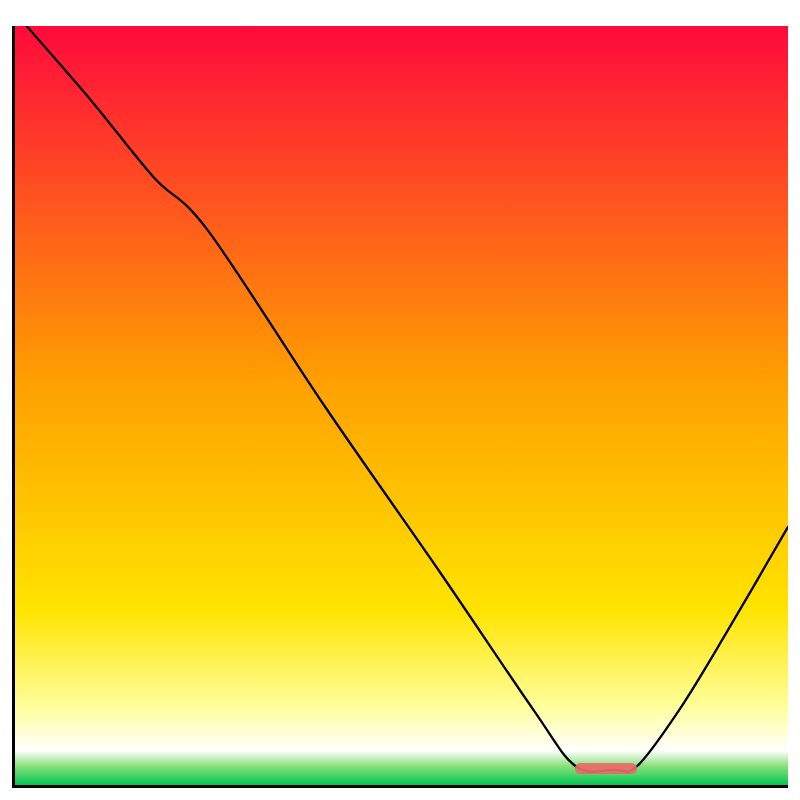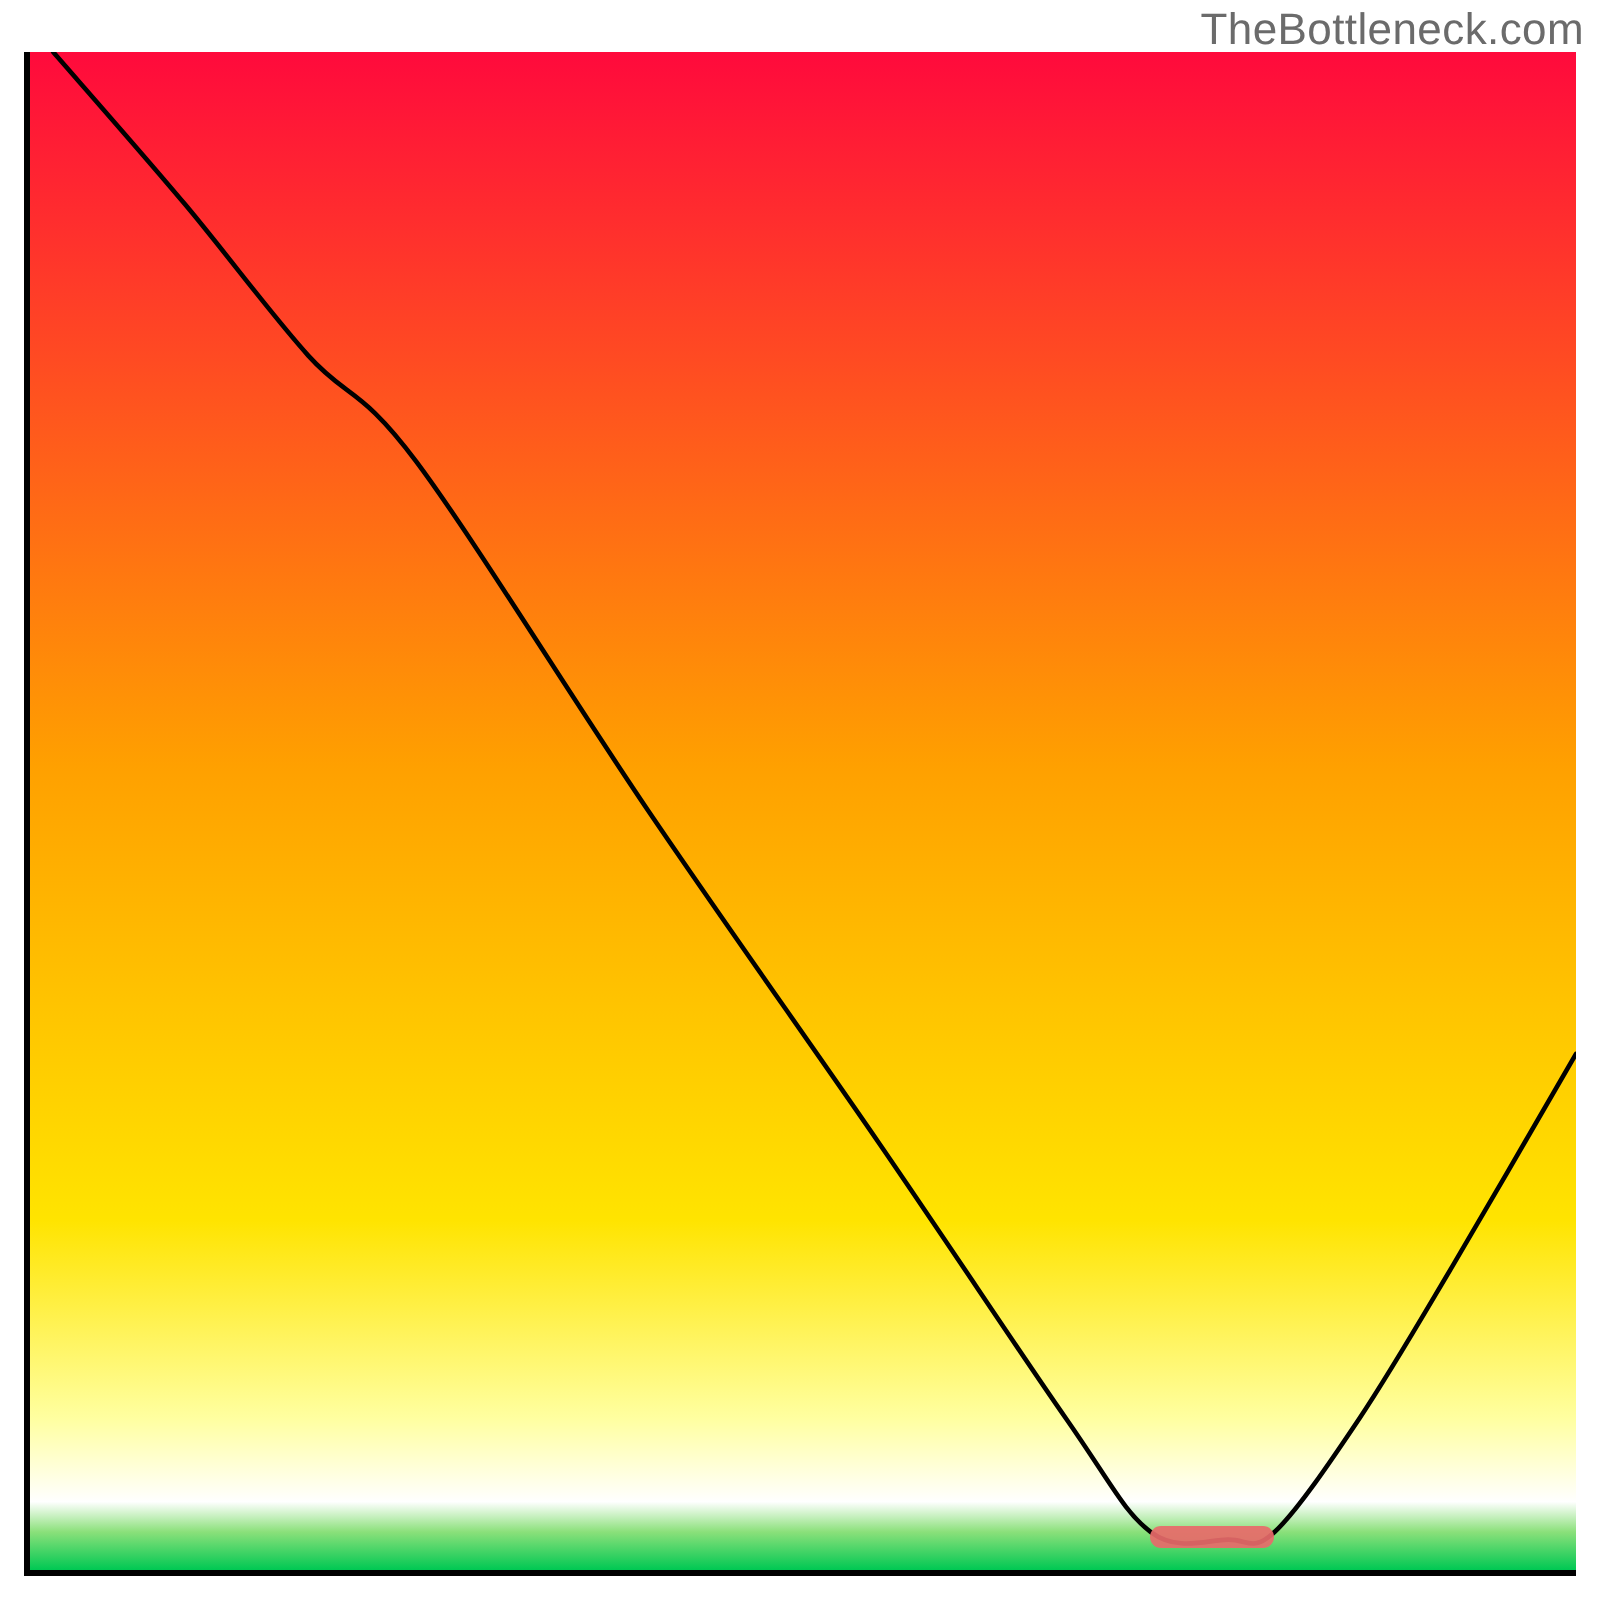--- a/index.html
+++ b/index.html
@@ -46,21 +46,20 @@
   .marker {
     position: absolute;
     border-radius: 8px;
     opacity: 0.92;
   }
 </style>
 </head>
 <body>
 
 <div class="container">
-  <div class="watermark">TheBottleneck.com</div>
 
   <div class="plot">
     <svg class="bg-gradient" viewBox="0 0 100 100" preserveAspectRatio="none" width="100%" height="100%">
       <defs>
         <linearGradient id="grad" x1="0" y1="0" x2="0" y2="1">
             <stop offset="0%" stop-color="#ff0a3c"></stop>
             <stop offset="47%" stop-color="#ffa000"></stop>
             <stop offset="77%" stop-color="#ffe400"></stop>
             <stop offset="90%" stop-color="#ffffa0"></stop>
             <stop offset="95.5%" stop-color="#ffffff"></stop>

